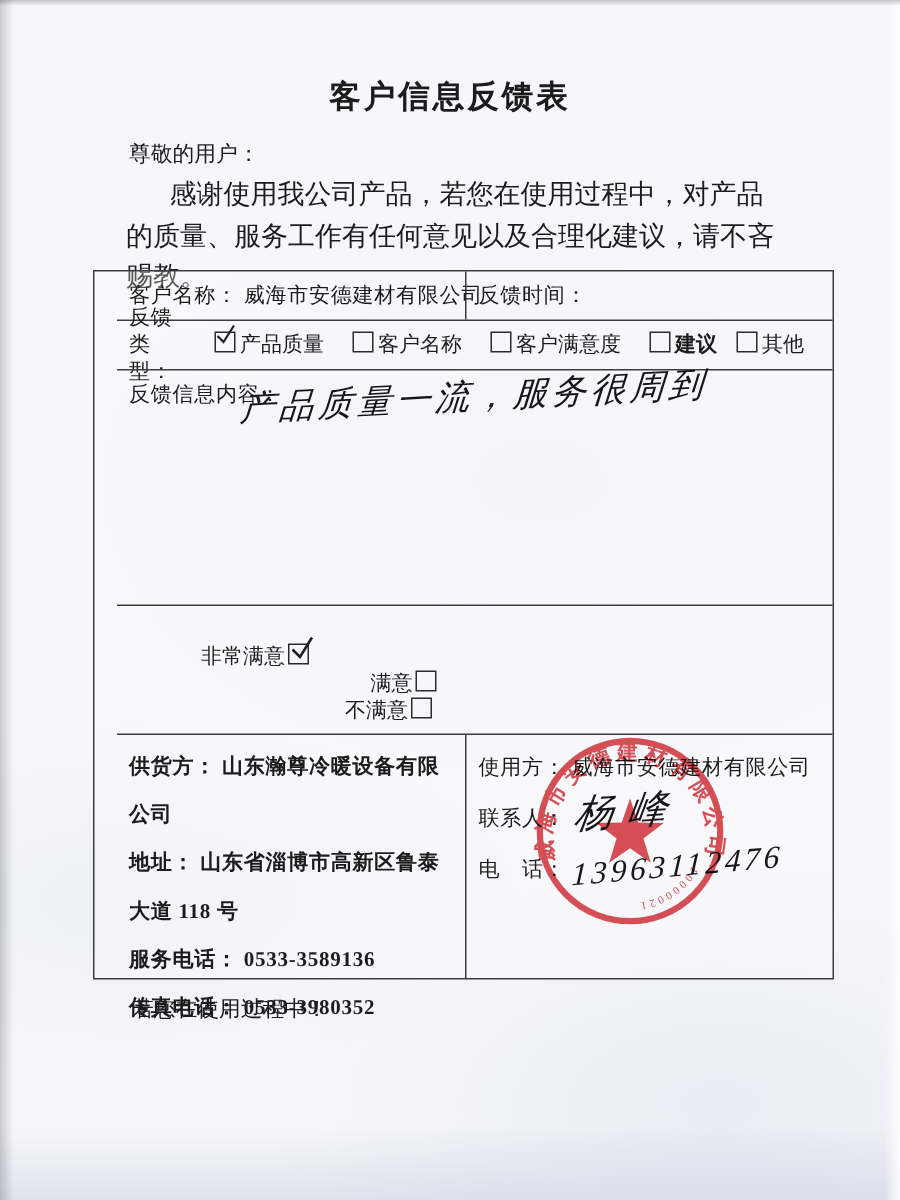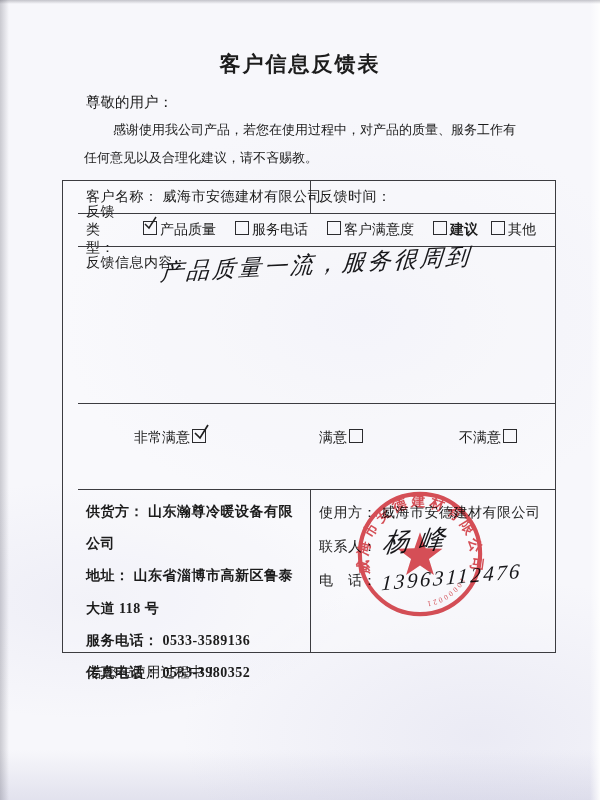--- a/index.html
+++ b/index.html
@@ -14,21 +14,21 @@
       linear-gradient(to top, rgba(150,150,190,.22), rgba(150,150,190,0) 50px),
       radial-gradient(ellipse 300px 160px at 80% 92%, rgba(160,160,205,.14), rgba(160,160,205,0)),
       radial-gradient(ellipse 260px 120px at 15% 75%, rgba(160,160,205,.10), rgba(160,160,205,0)),
       radial-gradient(ellipse 300px 200px at 60% 40%, rgba(235,235,245,.5), rgba(235,235,245,0)),
       #f7f7fb;
   }
   .title{position:absolute;top:50px;left:0;width:100%;text-align:center;
     font-size:21px;font-weight:700;letter-spacing:2px;margin:0;}
   .salutation{position:absolute;top:93px;left:86px;font-size:14.5px;}
   .intro{position:absolute;top:116px;left:84px;width:436px;margin:0;
-    font-size:13px;line-height:27.5px;text-indent:29px;}
+    font-size:18px;line-height:27.5px;text-indent:29px;}
   .closing{position:absolute;top:663px;left:88px;font-size:14.5px;}
 
   .ftable{position:absolute;left:62px;top:180px;width:477px;border:1px solid #3c3c40;background:rgba(255,255,255,.25);padding-left:15px;}
   .row{border-top:1px solid #3c3c40;box-sizing:border-box;font-size:14px;}
   .row:first-child{border-top:none;}
   .r1{height:32px;display:flex;}
   .r2{height:33px;display:flex;align-items:center;padding-left:8px;}
   .r3{height:157px;position:relative;padding:7px 8px;}
   .r4{height:86px;padding:9px 8px;}
   .r5{height:163px;display:flex;}
@@ -38,21 +38,21 @@
   .r1 .cell{display:flex;align-items:center;white-space:nowrap;}
   .lbl{letter-spacing:.5px;}
   .val{margin-left:4px;letter-spacing:.5px;}
 
   .cb{display:inline-block;width:12px;height:12px;border:1.5px solid #2b2b2e;
     position:relative;vertical-align:-1px;margin:0 3px 0 0;background:transparent;}
   .cb svg{position:absolute;left:-2px;top:-7px;overflow:visible;}
   .opt{margin-right:19px;white-space:nowrap;}
   .opt.tight{margin-right:13px;font-weight:bold;}
 
-  .sat-line{margin-top:16px;display:flex;padding-left:48px;}
+  .sat-line{margin-top:16px;display:flex;padding-left:48px;flex-direction:column;}
   .sat-opt{white-space:nowrap;}
   .sat-opt .cb{margin:0 0 0 2px;}
   .sat-opt.s2{margin-left:113px;}
   .sat-opt.s3{margin-left:96px;}
 
   .hw{font-style:italic;color:#17171a;}
   .hw-content{position:absolute;left:82px;top:2px;font-size:23px;letter-spacing:3px;
     transform:rotate(-3deg) skewX(-7deg);white-space:nowrap;}
   .sup-line{line-height:32.2px;letter-spacing:.4px;font-weight:bold;}
   .usr-line{line-height:34px;letter-spacing:.4px;position:relative;}
@@ -87,21 +87,21 @@
     </div>
 
     <div class="row r2">
       <span class="lbl" style="margin-right:14px">反馈类型：</span>
       <span class="opt">
         <span class="cb"><svg width="17" height="17" viewBox="0 0 17 17">
               <path d="M3 9 L7 13 L14 2" stroke="#222" fill="none" stroke-width="1.5"></path>
             </svg></span><span>产品质量</span>
       </span>
       <span class="opt">
-        <span class="cb"></span><span>服务电话</span>
+        <span class="cb"></span><span>客户名称</span>
       </span>
       <span class="opt">
         <span class="cb"></span><span>客户满意度</span>
       </span>
       <span class="opt tight">
         <span class="cb"></span><span>建议</span>
       </span>
       <span class="opt">
         <span class="cb"></span><span>其他</span>
       </span>

